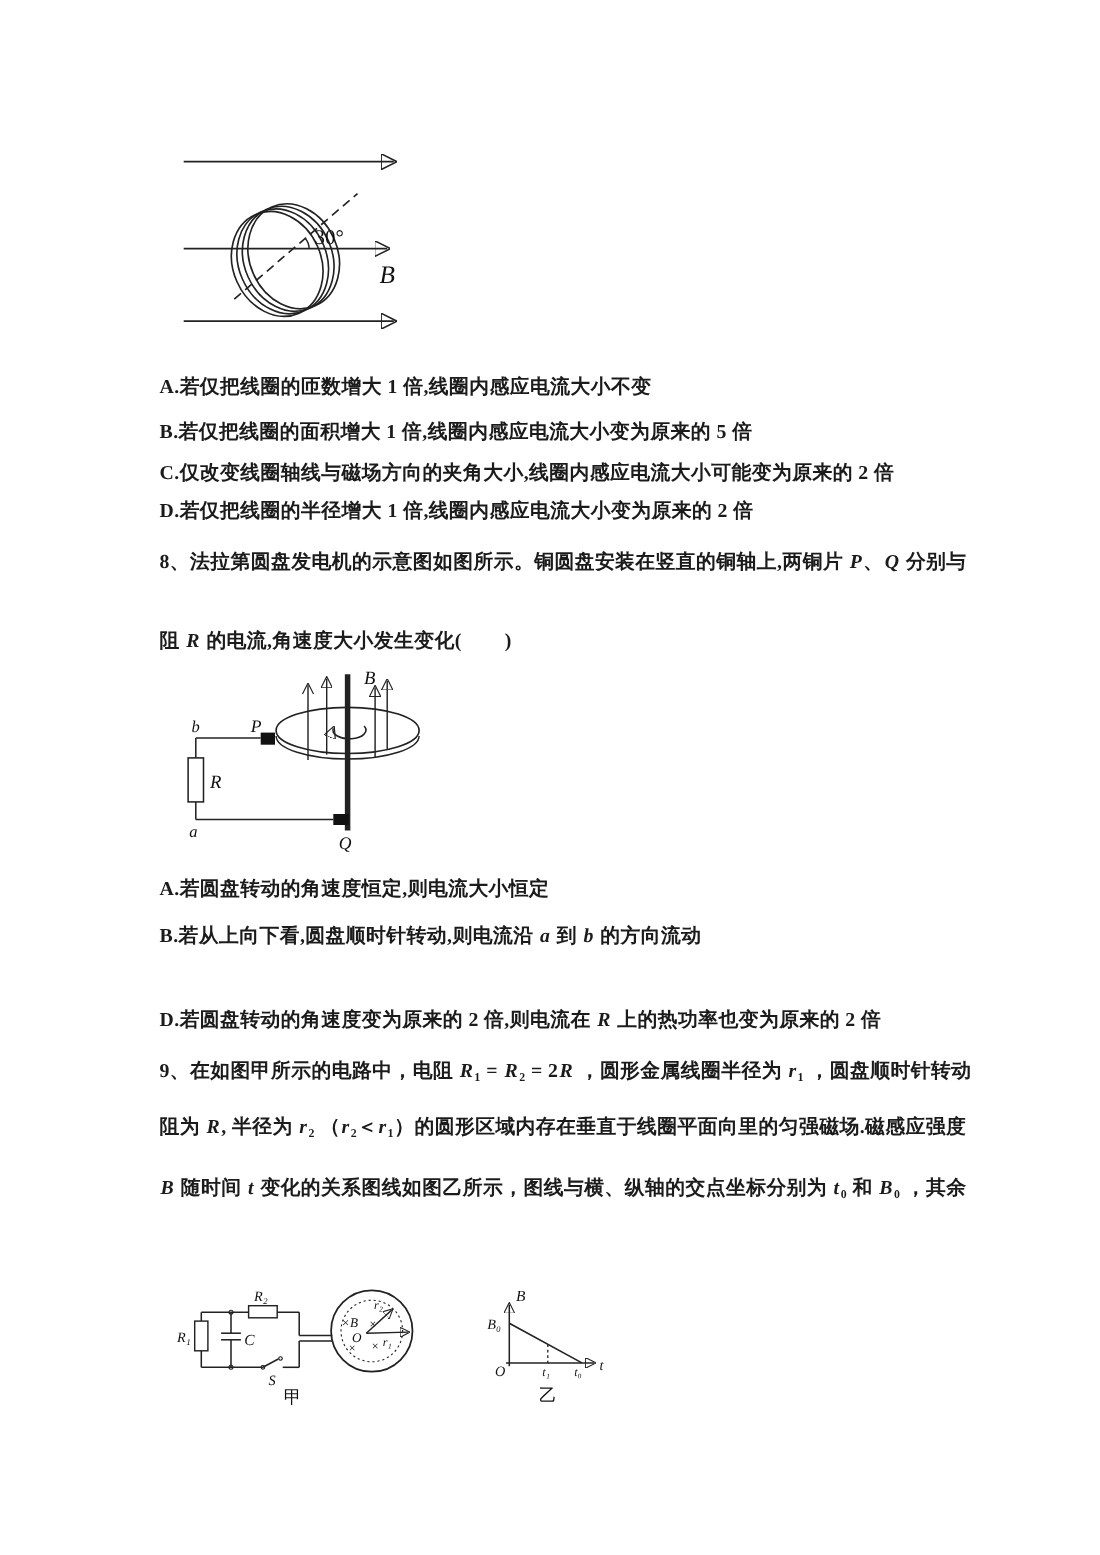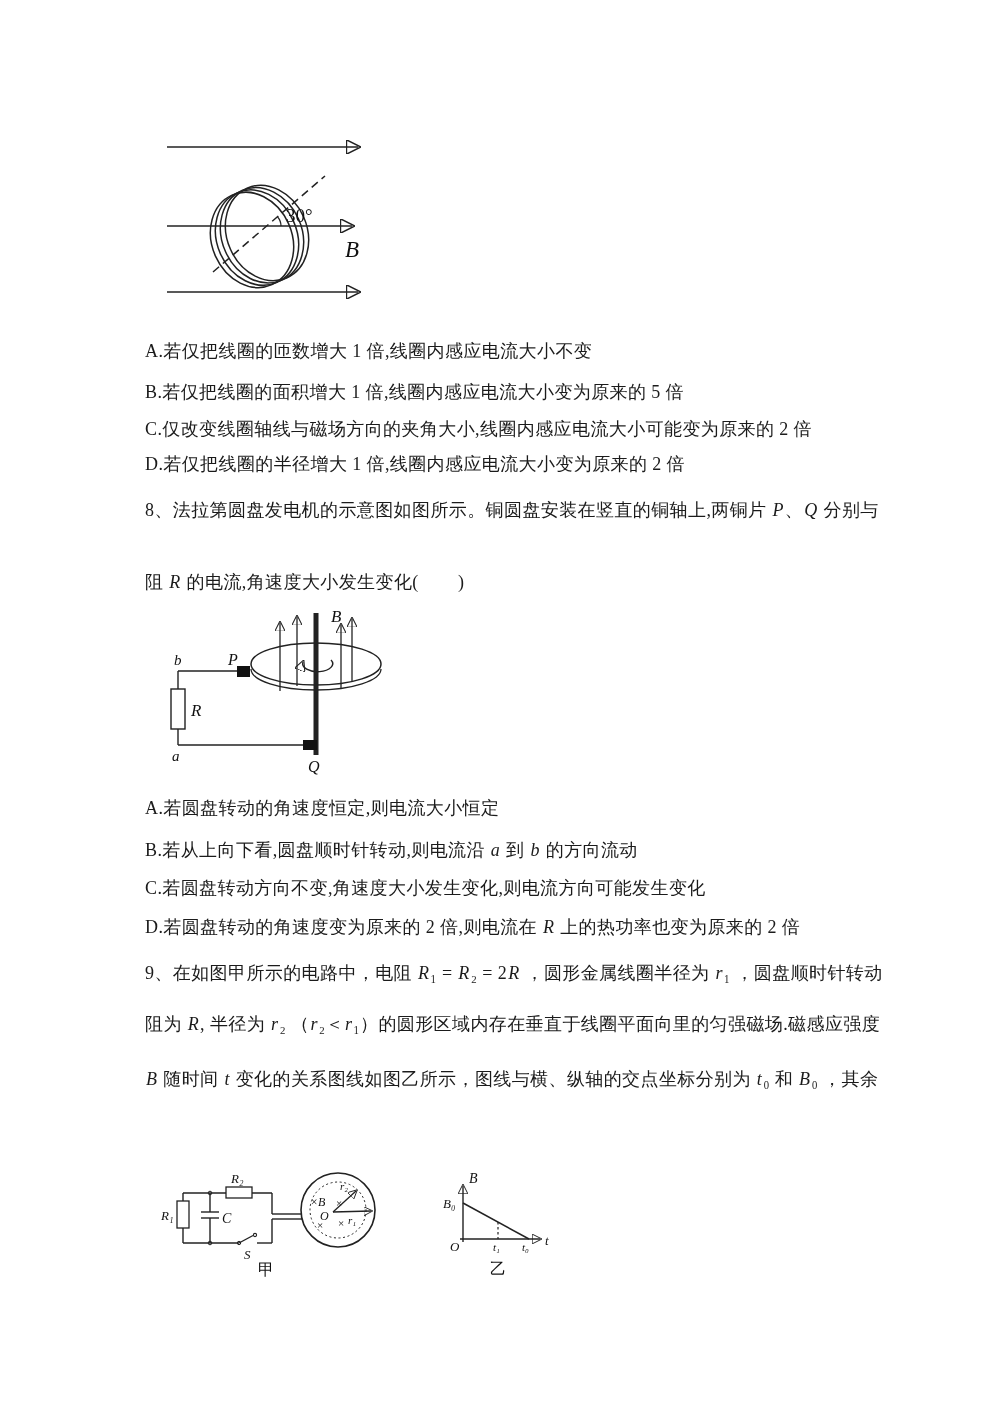--- a/index.html
+++ b/index.html
@@ -1,19 +1,19 @@
 <!DOCTYPE html>
 <html><head>
 <meta charset="utf-8">
 <style>
   html,body{margin:0;padding:0;background:#ddd;}
   .page{position:relative;width:1000px;height:1414px;margin:0 auto;background:#fff;
         font-family:"Liberation Serif","DejaVu Serif",serif;color:#1b1b1b;overflow:hidden;}
   .tl{position:absolute;left:145px;width:740px;font-size:18px;line-height:25px;
-      letter-spacing:.4px;white-space:pre;}
+      letter-spacing:.4px;white-space:pre;font-weight:bold;}
   .q9l{line-height:27px;}
   .var{font-style:italic;padding:0 1px;}
   svg.fig{position:absolute;overflow:visible;}
   svg.fig text{font-family:"Liberation Serif","DejaVu Serif",serif;fill:#111;}
   svg.fig .it{font-style:italic;}
   svg.fig line,svg.fig path,svg.fig ellipse,svg.fig circle{stroke:#222;fill:none;}
 </style>
 </head>
 <body>
 
@@ -75,21 +75,20 @@
     <text class="it" x="174" y="665" font-size="15">b</text>
     <rect x="171" y="689" width="14" height="40" fill="#fff" stroke="#222" stroke-width="1.4"></rect>
     <text class="it" x="191" y="716" font-size="17">R</text>
     <text class="it" x="172" y="761" font-size="15">a</text>
     <rect x="303" y="740" width="14" height="10" fill="#111" stroke="none"></rect>
     <text class="it" x="308" y="772" font-size="16">Q</text>
   </svg>
 
   <div class="tl" style="top:796px"><span>A.若圆盘转动的角速度恒定,则电流大小恒定</span></div>
   <div class="tl" style="top:838px"><span>B.若从上向下看,圆盘顺时针转动,则电流沿 </span><span class="var">a</span><span> 到 </span><span class="var">b</span><span> 的方向流动</span></div>
-  <div class="tl" style="top:876px"><span>C.若圆盘转动方向不变,角速度大小发生变化,则电流方向可能发生变化</span></div>
   <div class="tl" style="top:915px"><span>D.若圆盘转动的角速度变为原来的 2 倍,则电流在 </span><span class="var">R</span><span> 上的热功率也变为原来的 2 倍</span></div>
 
   <div class="tl q9l" style="top:960px"><span>9、在如图甲所示的电路中，电阻 </span><span class="var">R</span><span>₁</span><span> = </span><span class="var">R</span><span>₂</span><span> = 2</span><span class="var">R</span><span> ，圆形金属线圈半径为 </span><span class="var">r</span><span>₁</span><span> ，圆盘顺时针转动</span></div>
   <div class="tl q9l" style="top:1011px"><span>阻为 </span><span class="var">R</span><span>, 半径为 </span><span class="var">r</span><span>₂</span><span> （</span><span class="var">r</span><span>₂</span><span>＜</span><span class="var">r</span><span>₁</span><span>）的圆形区域内存在垂直于线圈平面向里的匀强磁场.磁感应强度</span></div>
   <div class="tl q9l" style="top:1066px"><span class="var">B</span><span> 随时间 </span><span class="var">t</span><span> 变化的关系图线如图乙所示，图线与横、纵轴的交点坐标分别为 </span><span class="var">t</span><span>₀</span><span> 和 </span><span class="var">B</span><span>₀</span><span> ，其余</span></div>
 
   <svg class="fig" style="left:160px;top:1165px" width="235" height="115" viewBox="160 1165 235 115">
     <defs>
       <marker id="ah3" viewBox="0 0 10 10" refX="8" refY="5" markerWidth="7" markerHeight="7" orient="auto">
         <path d="M0,0 L10,5 L0,10 z" fill="#222" stroke="none"></path>

